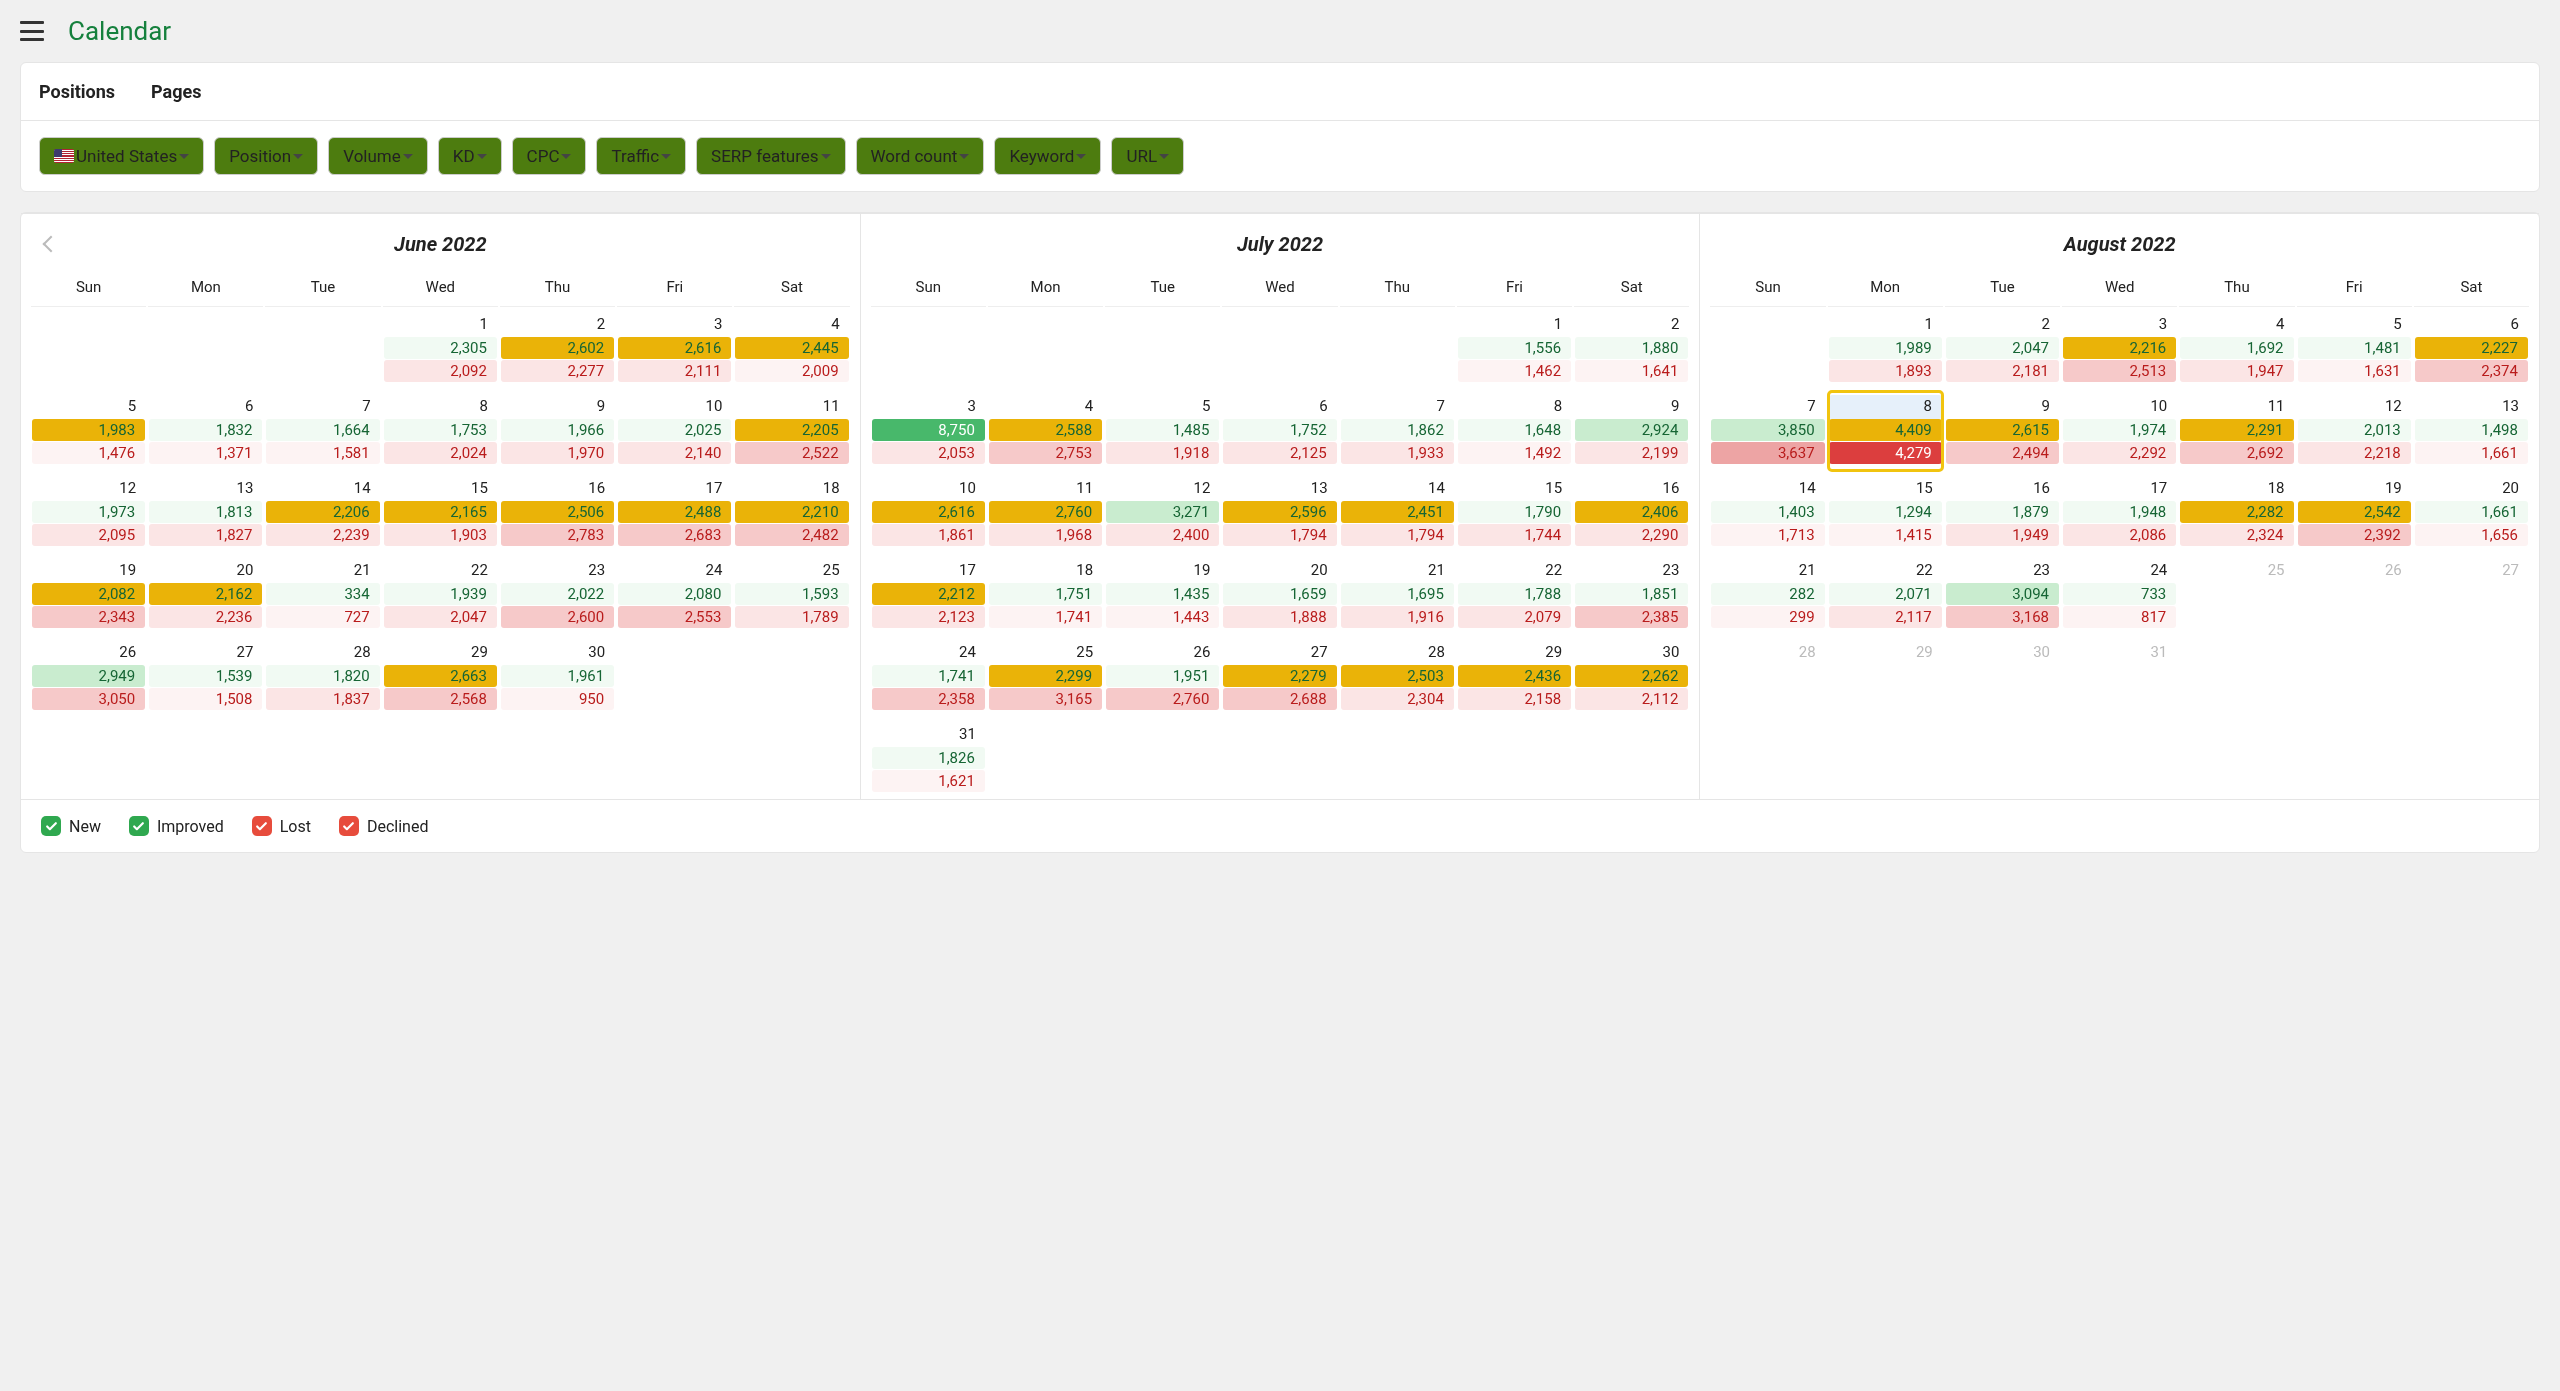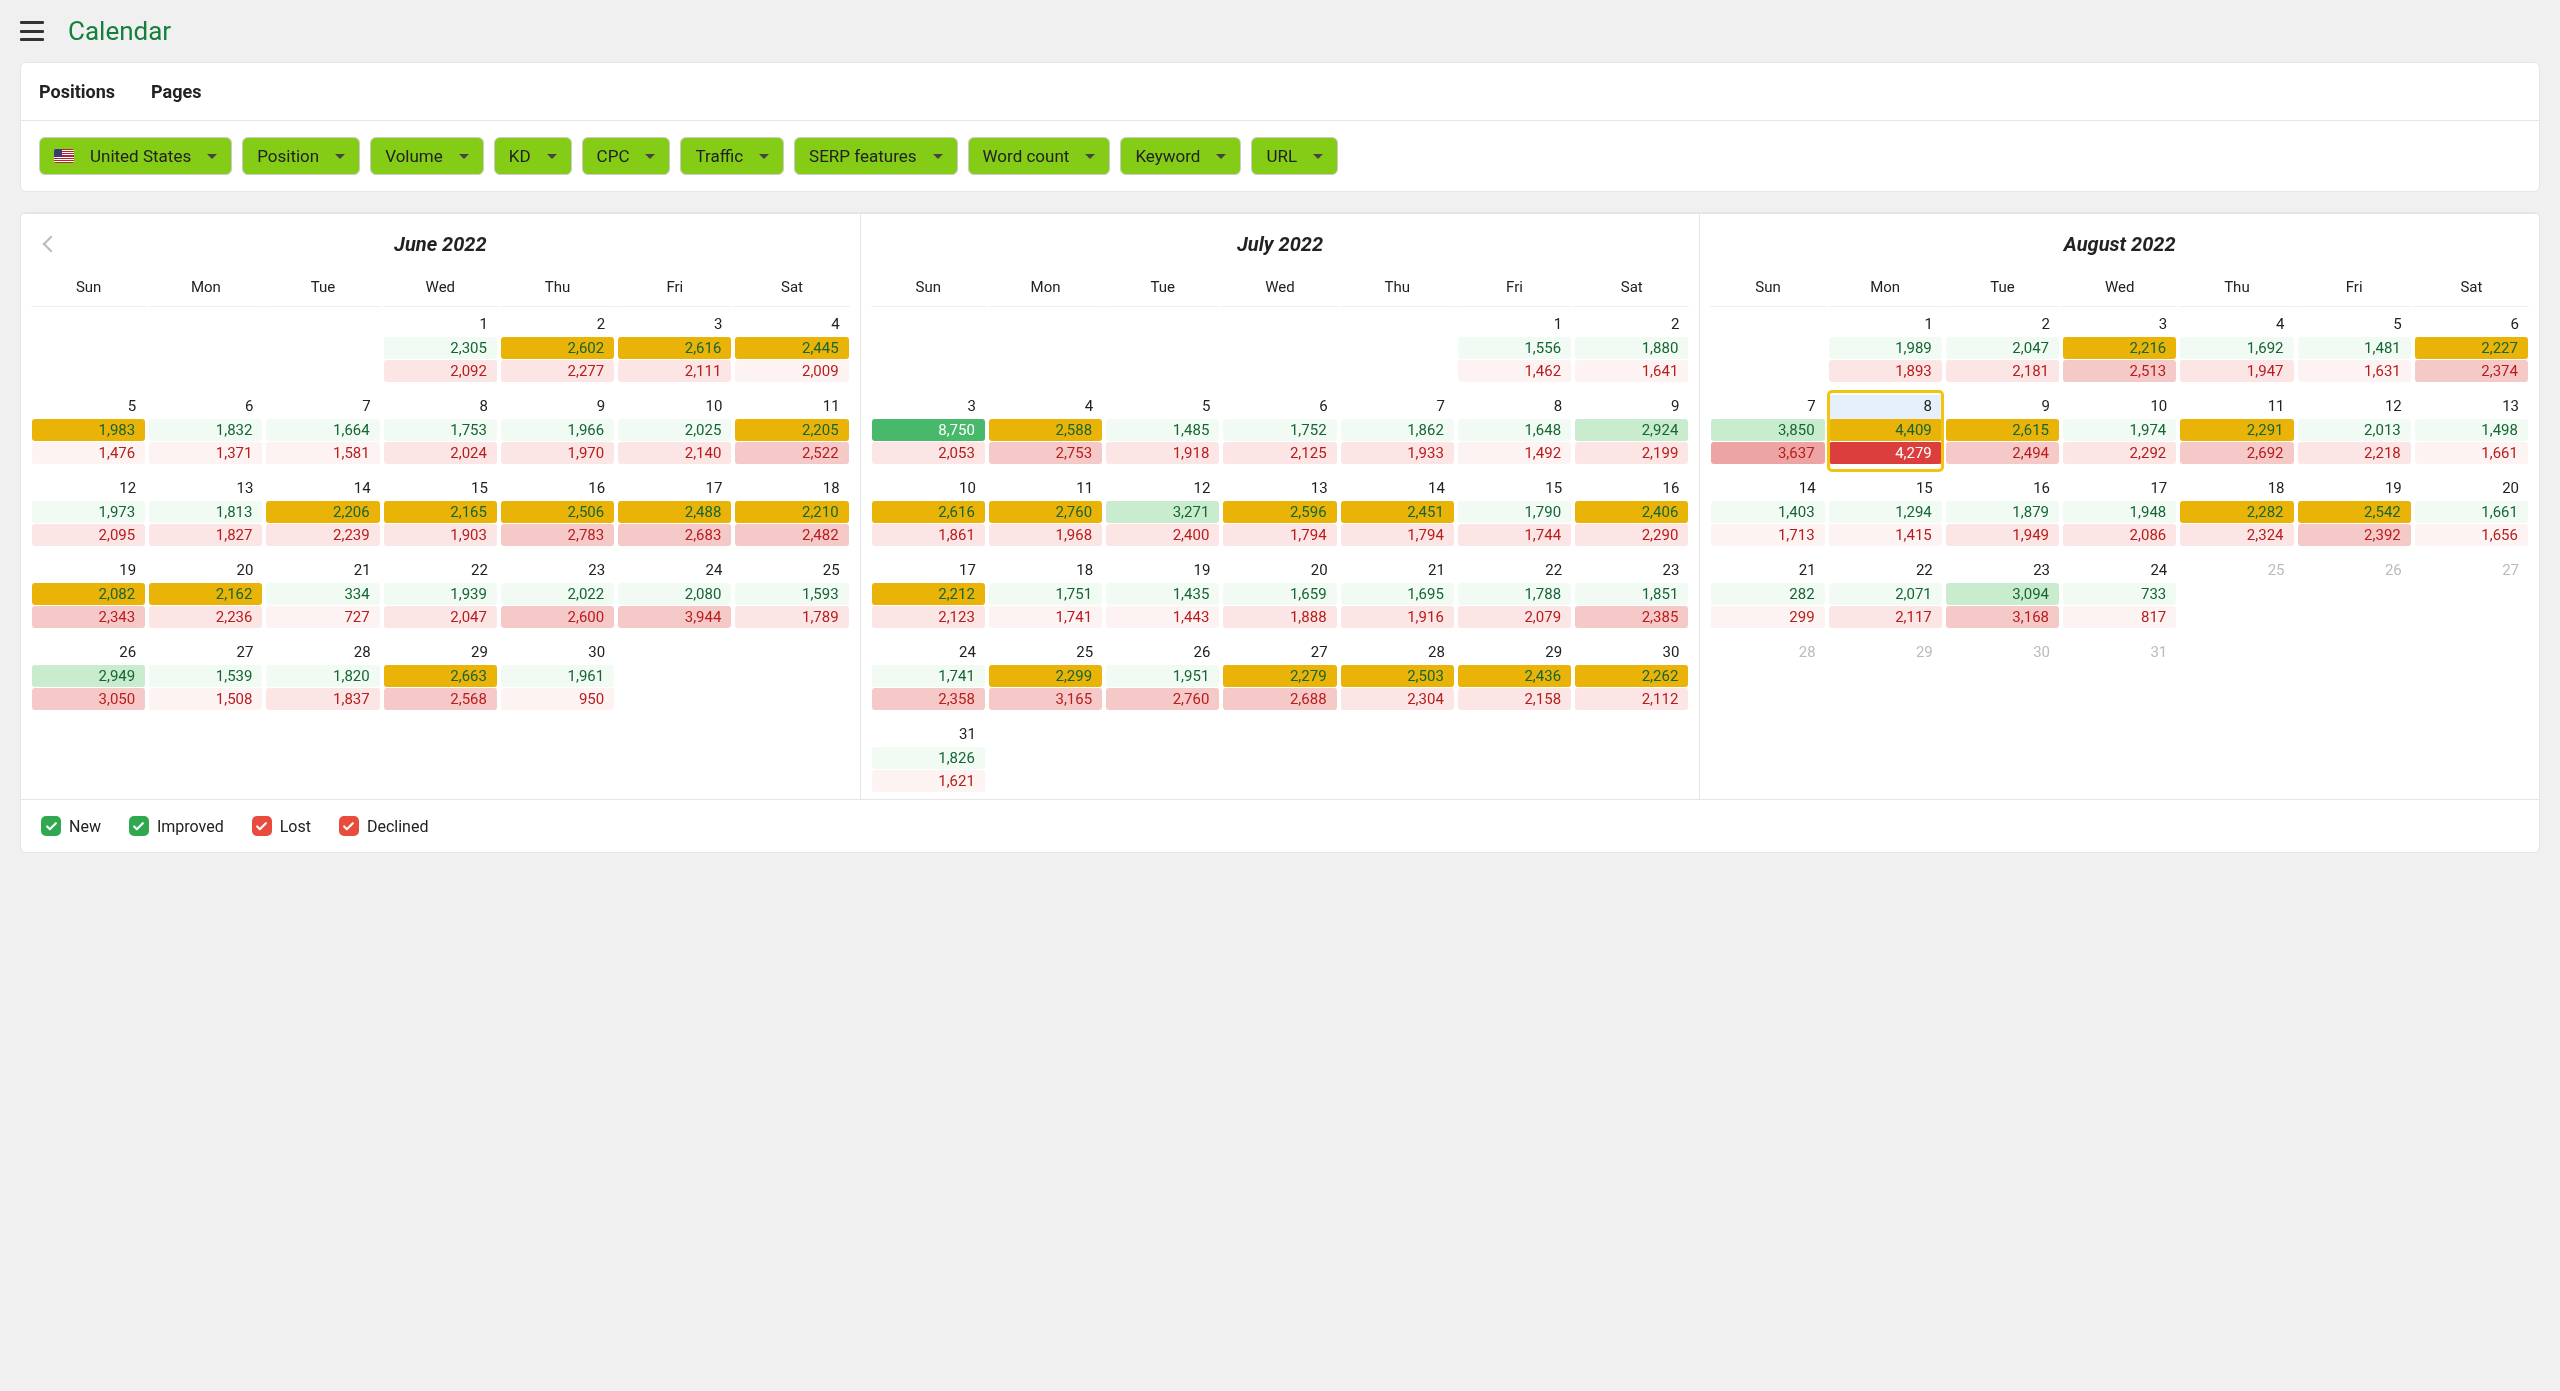--- a/index.html
+++ b/index.html
@@ -11,21 +11,21 @@
 .page-title { font-size: 26px; font-weight: 400; color: #15803d; }
 
 .card { background: #fff; border-radius: 6px; margin: 0 20px 20px; border: 1px solid #e5e5e5; }
 
 .tabs { display: flex; align-items: center; border-bottom: 1px solid #e5e5e5; padding: 0 18px; gap: 36px; }
 .tab { padding: 18px 0; font-size: 18px; font-weight: 700; color: #222; cursor: pointer; position: relative; }
 .tab.inactive-dim { color: #aaa; font-weight: 600; }
 .badge-soon { background: #eee; color: #888; font-size: 13px; font-weight: 500; padding: 3px 10px; border-radius: 12px; margin-left: 6px; }
 
 .filters { display: flex; flex-wrap: wrap; gap: 10px; padding: 16px 18px; }
-.filter-btn { display: flex; align-items: center; gap: 16px; border: 1px solid #ccc; background: #84cc16; border-radius: 6px; padding: 8px 14px; font-size: 17px; color: #222; cursor: pointer; }
+.filter-btn { display: flex; align-items: center; gap: 2px; border: 1px solid #ccc; background: #4d7c0f; border-radius: 6px; padding: 8px 14px; font-size: 17px; color: #222; cursor: pointer; }
 .caret { width: 0; height: 0; border-left: 5px solid transparent; border-right: 5px solid transparent; border-top: 5px solid #444; }
 .flag { width: 20px; height: 14px; display: inline-block; position: relative; overflow: hidden; border-radius: 2px; }
 .flag::before, .flag::after { content: ""; position: absolute; }
 .flag.us { background: linear-gradient(#b22234, #b22234 7.7%, #fff 7.7%, #fff 15.4%, #b22234 15.4%, #b22234 23.1%, #fff 23.1%, #fff 30.8%, #b22234 30.8%, #b22234 38.5%, #fff 38.5%, #fff 46.2%, #b22234 46.2%, #b22234 53.8%, #fff 53.8%, #fff 61.5%, #b22234 61.5%, #b22234 69.2%, #fff 69.2%, #fff 76.9%, #b22234 76.9%, #b22234 84.6%, #fff 84.6%, #fff 92.3%, #b22234 92.3%); }
 .flag.us::before { background: #3c3b6e; width: 40%; height: 54%; top: 0; left: 0; }
 
 .cal-wrap { display: flex; border-top: 1px solid #e5e5e5; }
 .month { flex: 1; border-right: 1px solid #e5e5e5; padding: 18px 10px 0; }
 .month:last-child { border-right: 0; }
 .month-header { display: flex; align-items: center; justify-content: center; position: relative; margin-bottom: 16px; }
@@ -252,21 +252,21 @@
             <div class="val red r1">2,047</div>
           </div>
           <div class="cell">
             <div class="daynum">23</div>
             <div class="val green g0">2,022</div>
             <div class="val red r2">2,600</div>
           </div>
           <div class="cell">
             <div class="daynum">24</div>
             <div class="val green g0">2,080</div>
-            <div class="val red r2">3,944</div>
+            <div class="val red r2">2,553</div>
           </div>
           <div class="cell">
             <div class="daynum">25</div>
             <div class="val green g0">1,593</div>
             <div class="val red r1">1,789</div>
           </div>
           <div class="cell">
             <div class="daynum">26</div>
             <div class="val green g2">2,949</div>
             <div class="val red r2">3,050</div>

